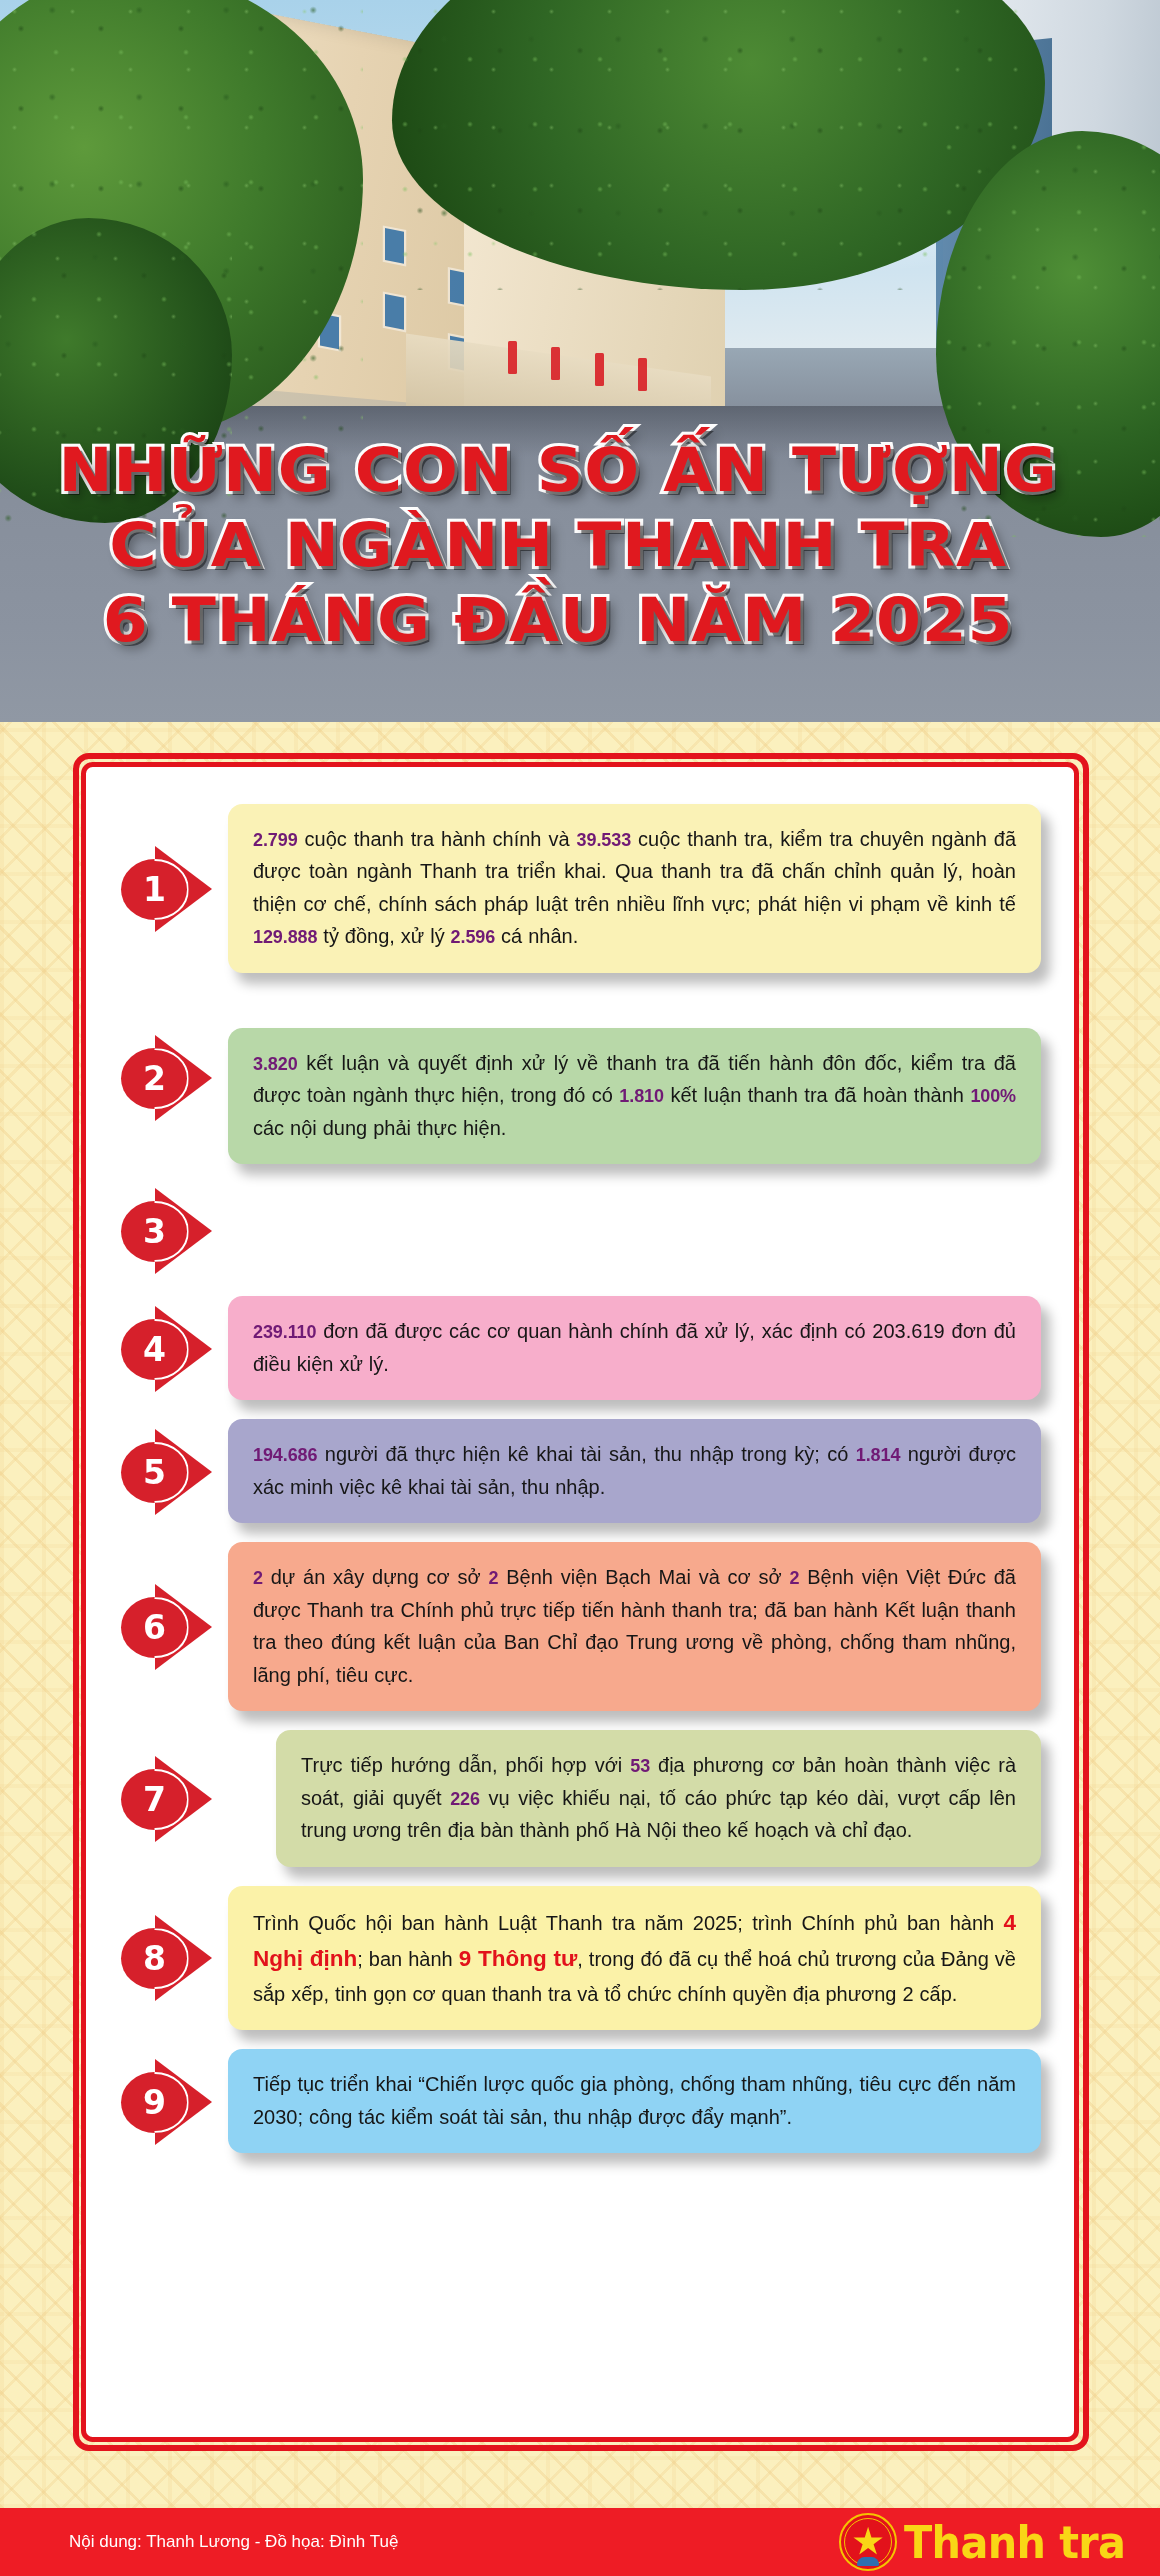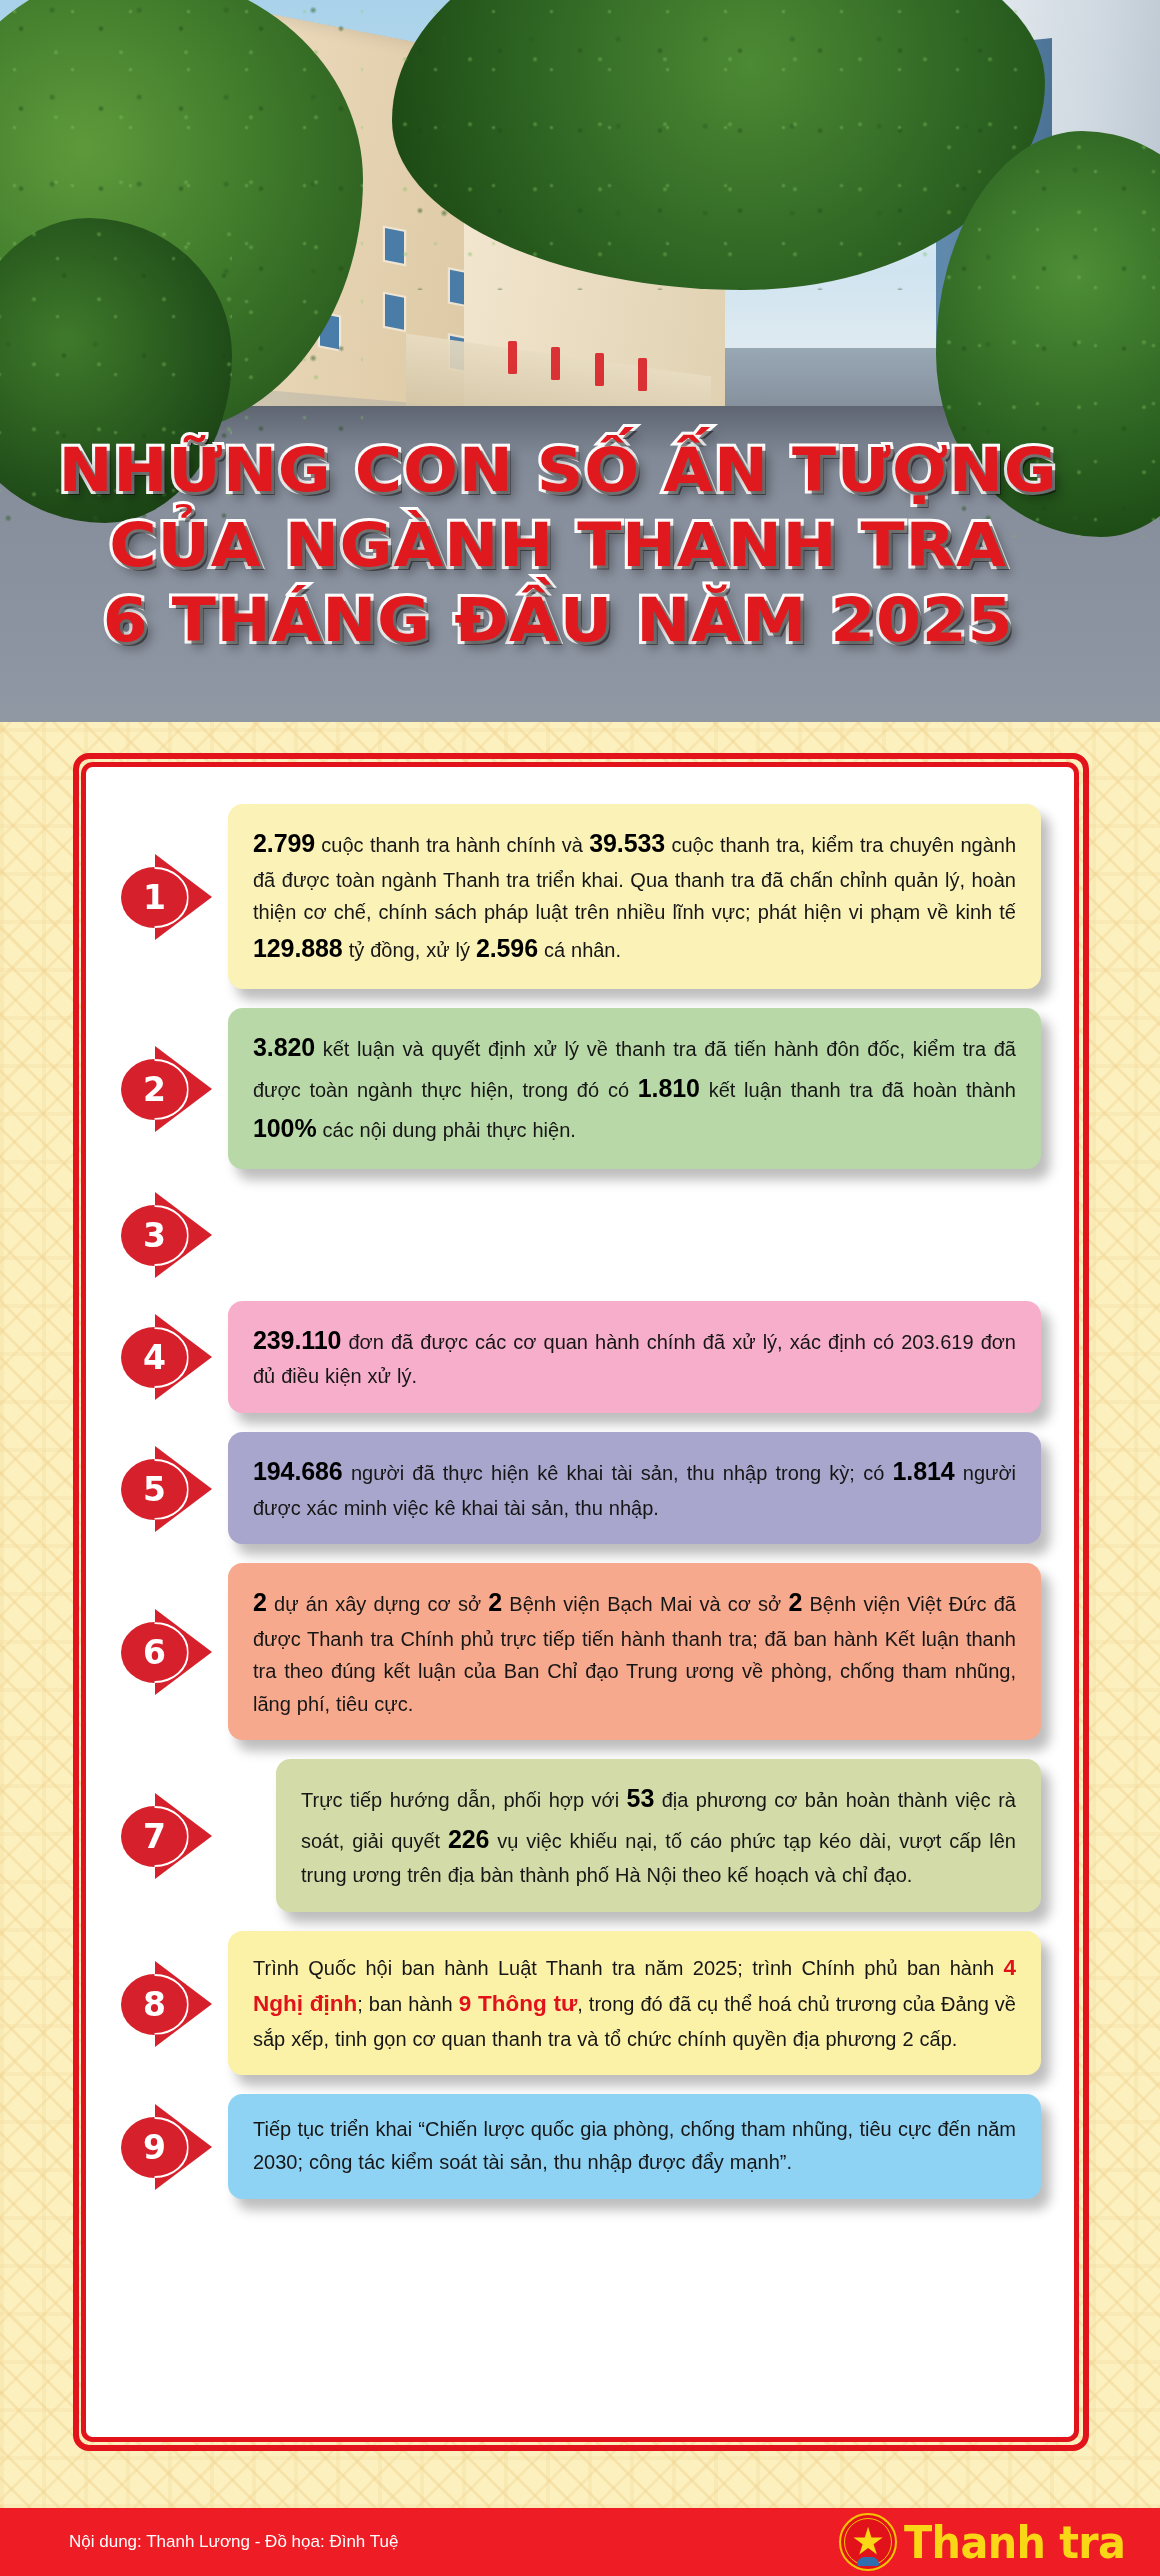--- a/index.html
+++ b/index.html
@@ -208,23 +208,23 @@
     margin:0;
     font-family:"Liberation Sans","DejaVu Sans",sans-serif;
     font-size:20px;
     line-height:1.62;
     color:#161616;
     text-align:justify;
     text-justify:inter-word;
     word-spacing:0.4px;
   }
   .hl{
-    color:#000000;
+    color:#701a75;
     font-weight:900;
-    font-size:25px;
+    font-size:18px;
     letter-spacing:-0.1px;
   }
   .hlw{
     color:#E2121B;
     font-weight:900;
     font-size:22.5px;
   }
 
   
   .footer{
@@ -358,21 +358,21 @@
         </div>
       </div>
       <div class="row">
         <div class="badge">
           <div class="tri"></div>
           <div class="circ">
             <span class="num">2</span>
           </div>
           <div class="ring"></div>
         </div>
-        <div class="card" style="background: rgb(184, 216, 168);">
+        <div class="card" style="background: rgb(184, 216, 168); margin-top: 36px;">
           <p><span class="hl">3.820</span><span> kết luận và quyết định xử lý về thanh tra đã tiến hành đôn đốc, kiểm tra đã được toàn ngành thực hiện, trong đó có </span><span class="hl">1.810</span><span> kết luận thanh tra đã hoàn thành </span><span class="hl">100%</span><span> các nội dung phải thực hiện.</span></p>
         </div>
       </div>
       <div class="row">
         <div class="badge">
           <div class="tri"></div>
           <div class="circ">
             <span class="num">3</span>
           </div>
           <div class="ring"></div>

